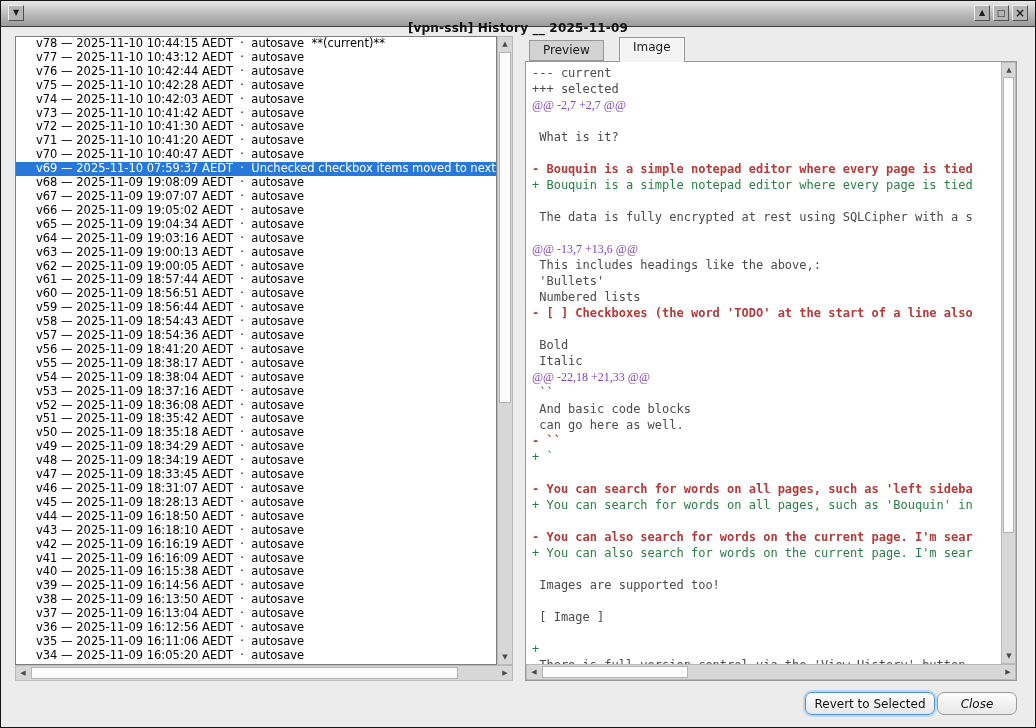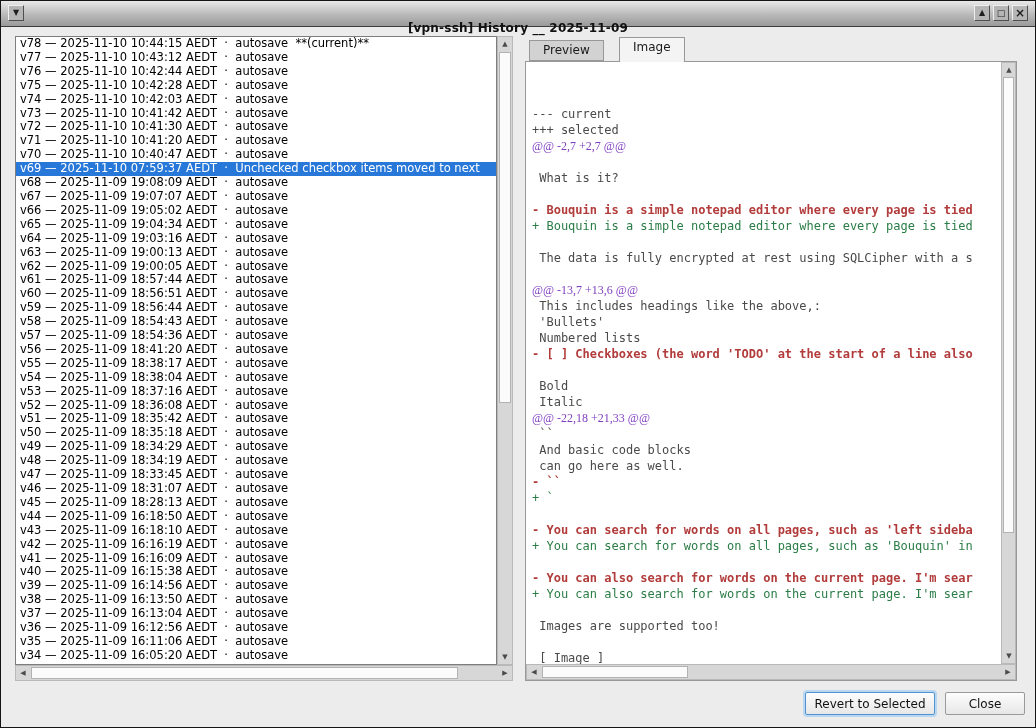--- a/index.html
+++ b/index.html
@@ -18,21 +18,21 @@
   .tb-btn .g{transform:translateY(-.5px);}
   #btn-menu{left:7px;}
   #btn-shade{right:45px;}
   #btn-max{right:26px;font-size:9px;}
   #btn-close{right:7px;font-size:12px;font-weight:bold;}
   
   .list-panel{position:absolute;left:14px;top:35px;width:498px;height:645px;}
   .listbox{position:absolute;left:0;top:0;right:16px;bottom:16px;background:#fff;
            border:1px solid #7e7e7e;overflow:hidden;box-sizing:border-box;
            font-size:11.5px;line-height:13.9px;white-space:pre;cursor:default;}
-  .row{padding-left:4px;color:#000;}
+  .row{padding-left:20px;color:#000;}
   .row.selected{background:var(--sel,#2778d8);color:#fff;}
   
   .sb{position:absolute;background:#d7d7d7;border:1px solid #b9b9b9;box-sizing:border-box;}
   .sb .arrow{position:absolute;width:14px;height:14px;display:flex;align-items:center;
              justify-content:center;font-size:7px;color:#4a4a4a;}
   .sb .thumb{position:absolute;background:#fbfbfb;border:1px solid #b3b3b3;box-sizing:border-box;}
   .list-vsb{right:0;top:0;width:16px;bottom:16px;}
   .list-vsb .a-up{top:0;left:0;} .list-vsb .a-dn{bottom:0;left:0;}
   .list-vsb .thumb{left:1px;right:1px;top:15px;height:56%;}
   .list-hsb{left:0;right:0;bottom:0;height:16px;}
@@ -40,38 +40,38 @@
   .list-hsb .thumb{top:1px;bottom:1px;left:15px;width:86%;}
   
   .tab{position:absolute;box-sizing:border-box;border:1px solid #989898;
        font-size:12px;padding:2px 13px;color:#1a1a1a;cursor:default;}
   #tab-preview{left:528px;top:39px;height:21px;background:#d2d2d2;z-index:1;}
   #tab-diff{left:618px;top:36px;height:25px;background:#f4f4f4;border-bottom:none;z-index:3;}
   .pane{position:absolute;left:524px;top:60px;width:492px;height:620px;background:#fff;
         border:1px solid #989898;box-sizing:border-box;z-index:2;}
   .diff-content{position:absolute;left:0;top:0;right:15px;bottom:16px;overflow:hidden;
                 padding:3px 0 16px 6px;font-family:"DejaVu Sans Mono","Liberation Mono",monospace;
-                font-size:12px;line-height:16px;white-space:pre;margin-top:41px;}
+                font-size:12px;line-height:16px;white-space:pre;}
   .dl{min-height:16px;color:var(--ctx,#4a4a4a);}
   .dl.removed{color:var(--rem,#b23b3b);font-weight:bold;}
   .dl.added{color:var(--add,#2a7d46);}
   .dl.hunk{color:var(--hunk,#8040c0);font-family:Liberation Serif, serif;}
   .diff-vsb{right:0;top:0;width:15px;bottom:16px;}
   .diff-vsb .a-up{top:0;left:0;} .diff-vsb .a-dn{bottom:0;left:0;}
   .diff-vsb .thumb{left:1px;right:1px;top:14px;height:76%;}
   .diff-hsb{left:0;right:0;bottom:0;height:16px;}
   .diff-hsb .a-lf{left:0;top:0;} .diff-hsb .a-rt{right:0;top:0;}
   .diff-hsb .thumb{top:1px;bottom:1px;left:15px;width:30%;}
   
   .btn{position:absolute;top:691px;height:23px;box-sizing:border-box;border:1px solid #9a9a9a;
-       border-radius:2px;background:linear-gradient(#fdfdfd,#e7e7e7);
+       border-radius:7px;background:linear-gradient(#fdfdfd,#e7e7e7);
        font-size:12px;color:#111;display:flex;align-items:center;justify-content:center;
        cursor:default;}
   #btn-revert{right:100px;width:130px;border-color:#4f94d0;box-shadow:0 0 0 2px #b9d7f0;}
-  #btn-close2{right:10px;width:80px;}
+  #btn-close2{right:18px;width:80px;font-style:italic;}
 </style>
 </head>
 <body>
 
 <div class="window">
 
   <div class="titlebar">
     <div class="tb-btn" id="btn-menu">
       <span class="g">▼</span>
     </div>

